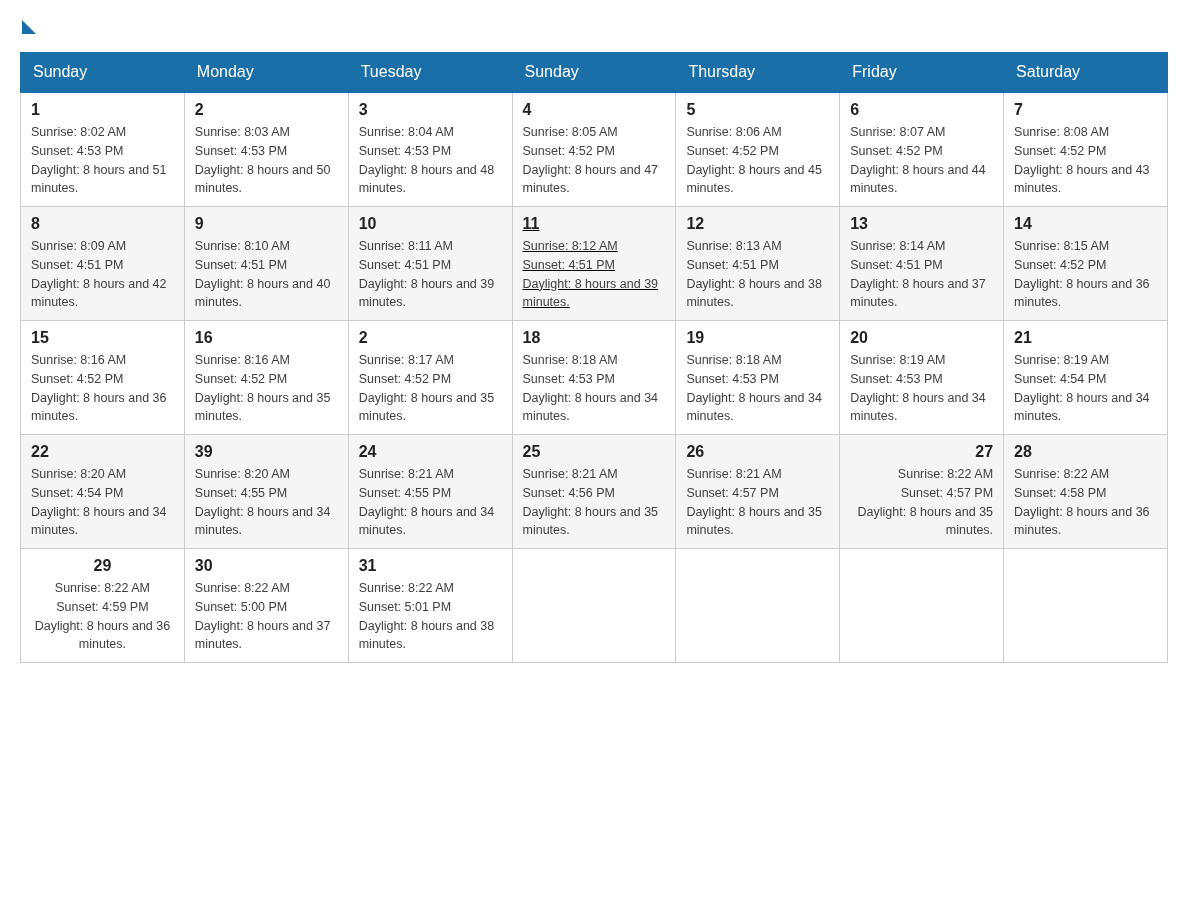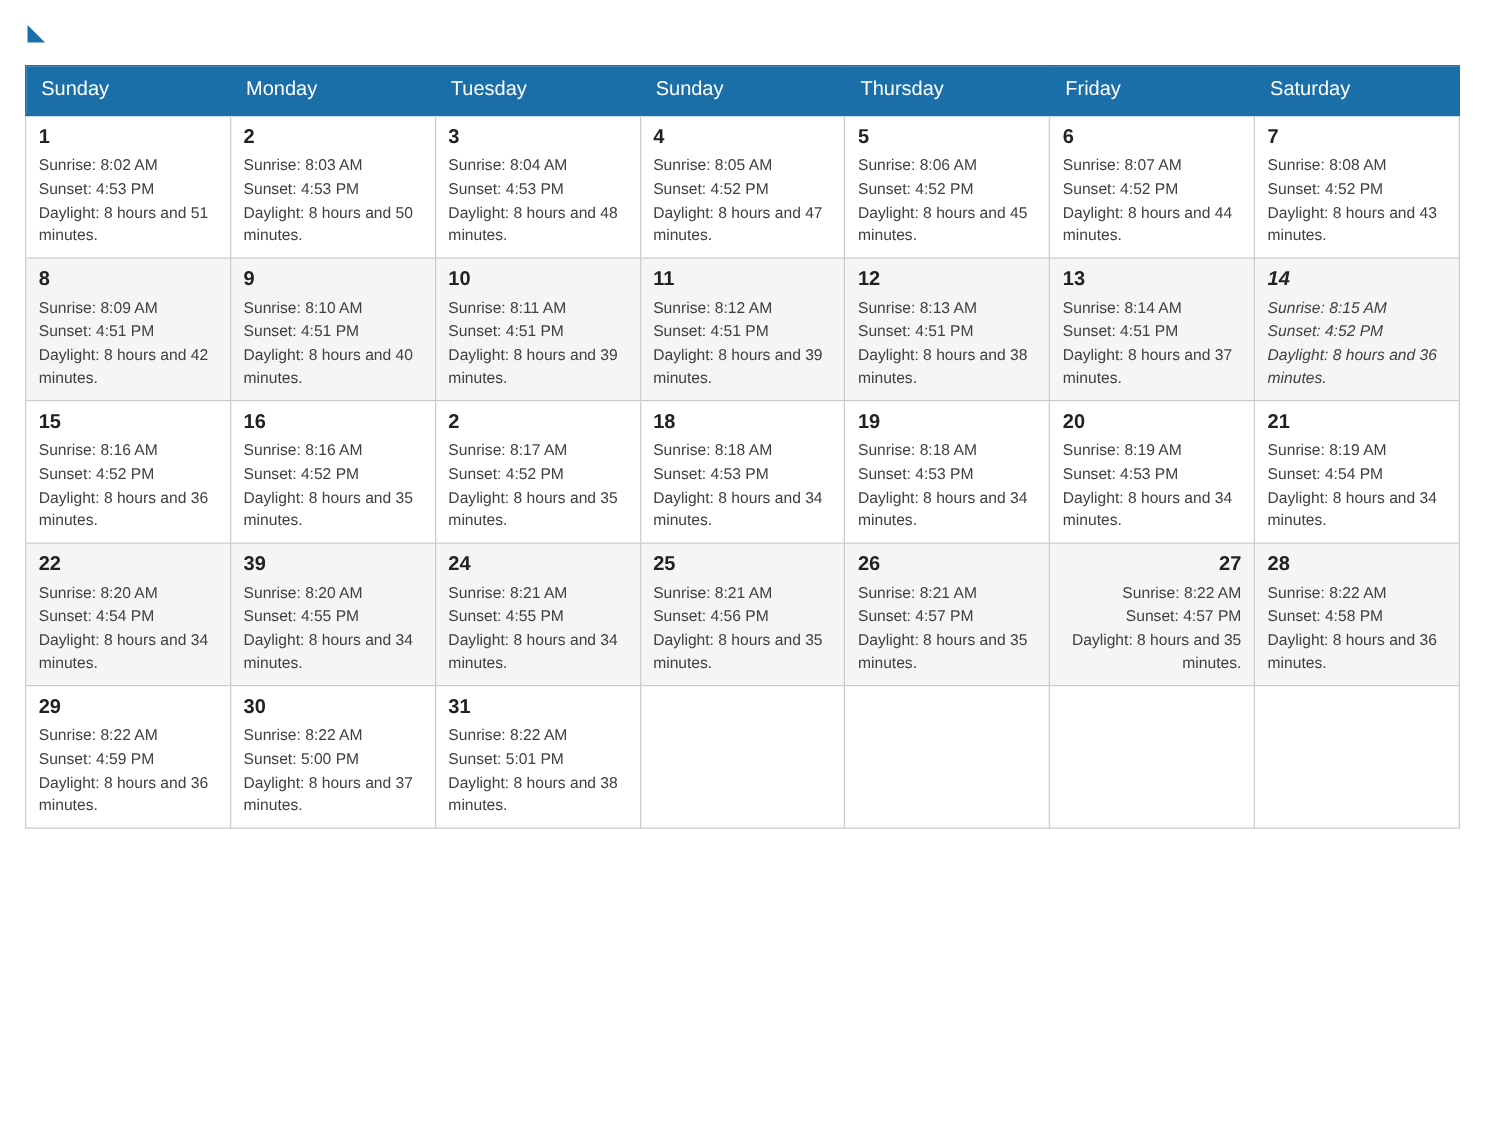--- a/index.html
+++ b/index.html
@@ -169,33 +169,33 @@
           <div class="day-info">Sunrise: 8:09 AM<br>Sunset: 4:51 PM<br>Daylight: 8 hours and 42 minutes.</div>
         </td>
         <td style="background: rgb(245, 245, 245);">
           <div class="day-number">9</div>
           <div class="day-info">Sunrise: 8:10 AM<br>Sunset: 4:51 PM<br>Daylight: 8 hours and 40 minutes.</div>
         </td>
         <td style="background: rgb(245, 245, 245);">
           <div class="day-number">10</div>
           <div class="day-info">Sunrise: 8:11 AM<br>Sunset: 4:51 PM<br>Daylight: 8 hours and 39 minutes.</div>
         </td>
-        <td style="background: rgb(245, 245, 245);">
+        <td style="background: rgb(245, 245, 245); text-decoration: underline;">
           <div class="day-number">11</div>
           <div class="day-info">Sunrise: 8:12 AM<br>Sunset: 4:51 PM<br>Daylight: 8 hours and 39 minutes.</div>
         </td>
         <td style="background: rgb(245, 245, 245);">
           <div class="day-number">12</div>
           <div class="day-info">Sunrise: 8:13 AM<br>Sunset: 4:51 PM<br>Daylight: 8 hours and 38 minutes.</div>
         </td>
         <td style="background: rgb(245, 245, 245);">
           <div class="day-number">13</div>
           <div class="day-info">Sunrise: 8:14 AM<br>Sunset: 4:51 PM<br>Daylight: 8 hours and 37 minutes.</div>
         </td>
-        <td style="background: rgb(245, 245, 245); font-style: italic;">
+        <td style="background: rgb(245, 245, 245);">
           <div class="day-number">14</div>
           <div class="day-info">Sunrise: 8:15 AM<br>Sunset: 4:52 PM<br>Daylight: 8 hours and 36 minutes.</div>
         </td>
       </tr>
       <tr>
         <td style="background: rgb(255, 255, 255);">
           <div class="day-number">15</div>
           <div class="day-info">Sunrise: 8:16 AM<br>Sunset: 4:52 PM<br>Daylight: 8 hours and 36 minutes.</div>
         </td>
         <td style="background: rgb(255, 255, 255); margin-top: 11px;">
@@ -247,21 +247,21 @@
         <td style="background: rgb(245, 245, 245); text-align: right;">
           <div class="day-number">27</div>
           <div class="day-info">Sunrise: 8:22 AM<br>Sunset: 4:57 PM<br>Daylight: 8 hours and 35 minutes.</div>
         </td>
         <td style="background: rgb(245, 245, 245);">
           <div class="day-number">28</div>
           <div class="day-info">Sunrise: 8:22 AM<br>Sunset: 4:58 PM<br>Daylight: 8 hours and 36 minutes.</div>
         </td>
       </tr>
       <tr>
-        <td style="background: rgb(255, 255, 255);">
+        <td style="background: rgb(255, 255, 255); text-align: center;">
           <div class="day-number">29</div>
           <div class="day-info">Sunrise: 8:22 AM<br>Sunset: 4:59 PM<br>Daylight: 8 hours and 36 minutes.</div>
         </td>
         <td style="background: rgb(255, 255, 255);">
           <div class="day-number">30</div>
           <div class="day-info">Sunrise: 8:22 AM<br>Sunset: 5:00 PM<br>Daylight: 8 hours and 37 minutes.</div>
         </td>
         <td style="background: rgb(255, 255, 255);">
           <div class="day-number">31</div>
           <div class="day-info">Sunrise: 8:22 AM<br>Sunset: 5:01 PM<br>Daylight: 8 hours and 38 minutes.</div>

